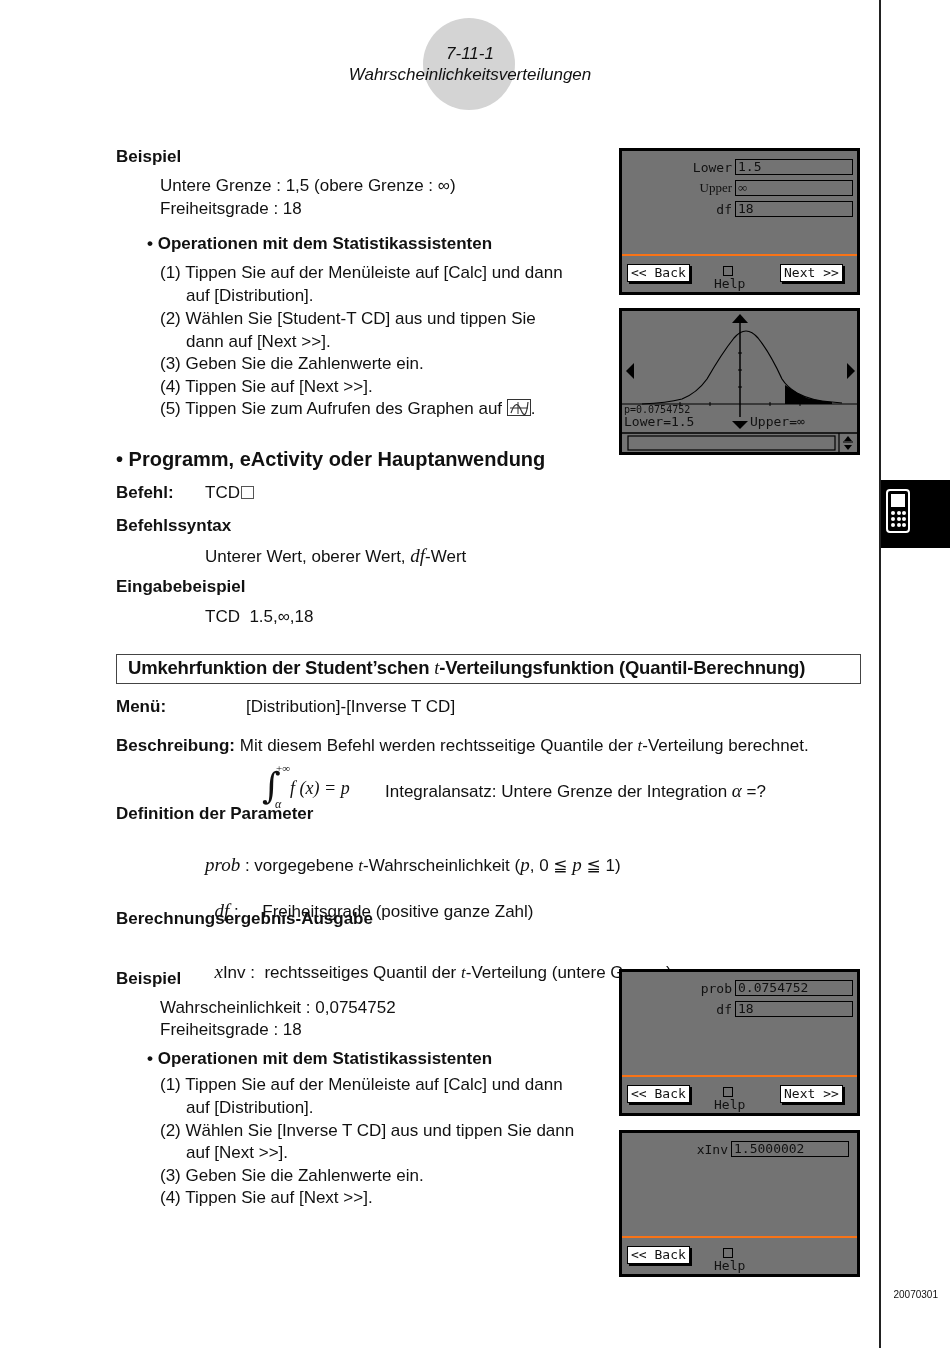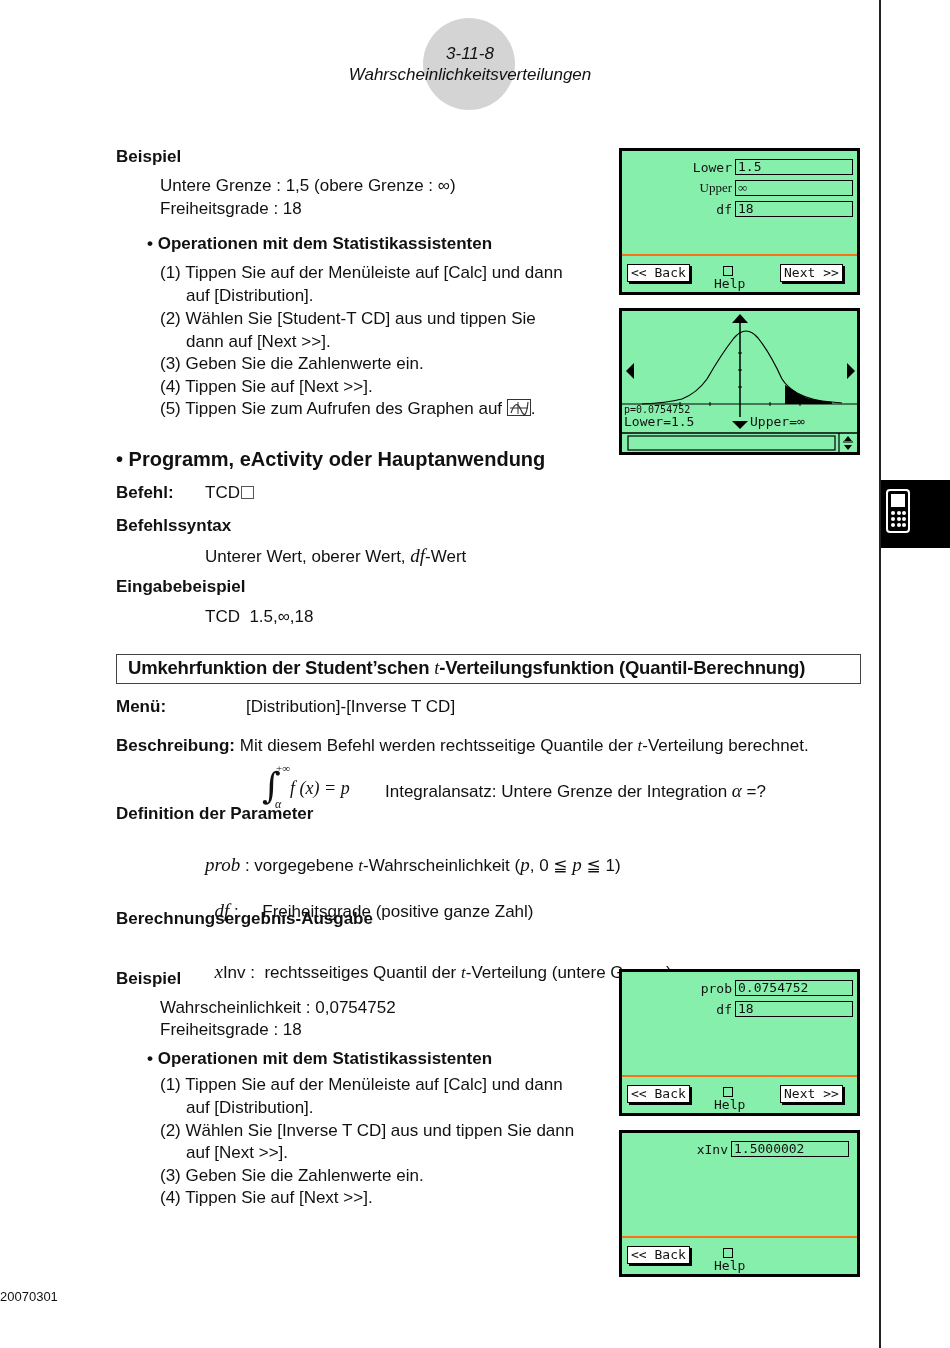--- a/index.html
+++ b/index.html
@@ -18,39 +18,39 @@
   .calc-icon { left: 886px; top: 489px; width: 24px; height: 44px; border: 2px solid #fff; border-radius: 4px; }
   .calc-screen { position: absolute; left: 3px; top: 3px; width: 14px; height: 13px; background: #fff; }
   .calc-keys { position: absolute; left: 3px; top: 20px; width: 15px; display: grid; grid-template-columns: repeat(3, 4px); gap: 2px 1.5px; }
   .calc-keys span { width: 4px; height: 4px; background: #fff; border-radius: 50%; }
 
   .b { font-weight: bold; text-align: right; }
   .t { font-size: 17px; line-height: 22.5px; white-space: nowrap; }
   .it { font-family: "Liberation Serif", serif; font-style: italic; }
 
   
-  .screen { position: absolute; border: 3px solid #000; background: #86efac; font-family: "DejaVu Sans Mono", "Liberation Mono", monospace; font-size: 13px; }
+  .screen { position: absolute; border: 3px solid #000; background: #737373; font-family: "DejaVu Sans Mono", "Liberation Mono", monospace; font-size: 13px; }
   .field-row { position: absolute; display: flex; align-items: center; }
   .field-label { text-align: right; padding-right: 3px; font-size: 13px; }
   .field-box { border: 1.5px solid #000; height: 16px; font-size: 13px; line-height: 14px; padding-left: 2px; width: 118px; }
   .btnbar { position: absolute; left: 0; right: 0; border-top: 2px solid #f97316; height: 38px; bottom: 0; }
   .cbtn { position: absolute; top: 8px; border: 1.5px solid #000; box-shadow: 2px 2px 0 #000; padding: 0 3px; height: 18px; line-height: 15px; font-size: 13px; background: #fff; }
   .help { position: absolute; top: 10px; display: flex; align-items: center; font-size: 13px; flex-direction: column; }
   .help-box { width: 10px; height: 10px; border: 1.5px solid #000; margin-right: 3px; }
 
   .section-box { left: 116px; top: 654px; width: 745px; height: 30px; border: 1px solid #444; }
   .section-title { left: 128px; top: 657px; font-size: 18.5px; font-weight: bold; white-space: nowrap; letter-spacing: -0.2px; }
 
   .graph-icon { display: inline-block; border: 1.5px solid #333; width: 24px; height: 17px; vertical-align: -2px; position: relative; }
 </style>
 </head>
 <body>
 
 <div class="abs hdr-circle"></div>
-<div class="abs hdr-num">3-11-8</div>
+<div class="abs hdr-num">7-11-1</div>
 <div class="abs hdr-title">Wahrscheinlichkeitsverteilungen</div>
 
 <div class="abs vrule"></div>
 <div class="abs sidetab"></div>
 <div class="abs calc-icon">
   <div class="calc-screen"></div>
   <div class="calc-keys">
       <span></span>
       <span></span>
       <span></span>
@@ -226,13 +226,13 @@
   </div>
   <div class="btnbar">
     <span class="cbtn" style="left:5px;">&lt;&lt; Back</span>
     <span class="help" style="left:92px;">
         <span class="help-box"></span>
         <span>Help</span>
       </span>
   </div>
 </div>
 
-<div class="abs" style="left:0; width:938px; top:1289px; text-align:left; font-size:13px;">20070301</div>
+<div class="abs" style="left:0; width:938px; top:1289px; text-align:right; font-size:10px;">20070301</div>
 
 </body></html>

